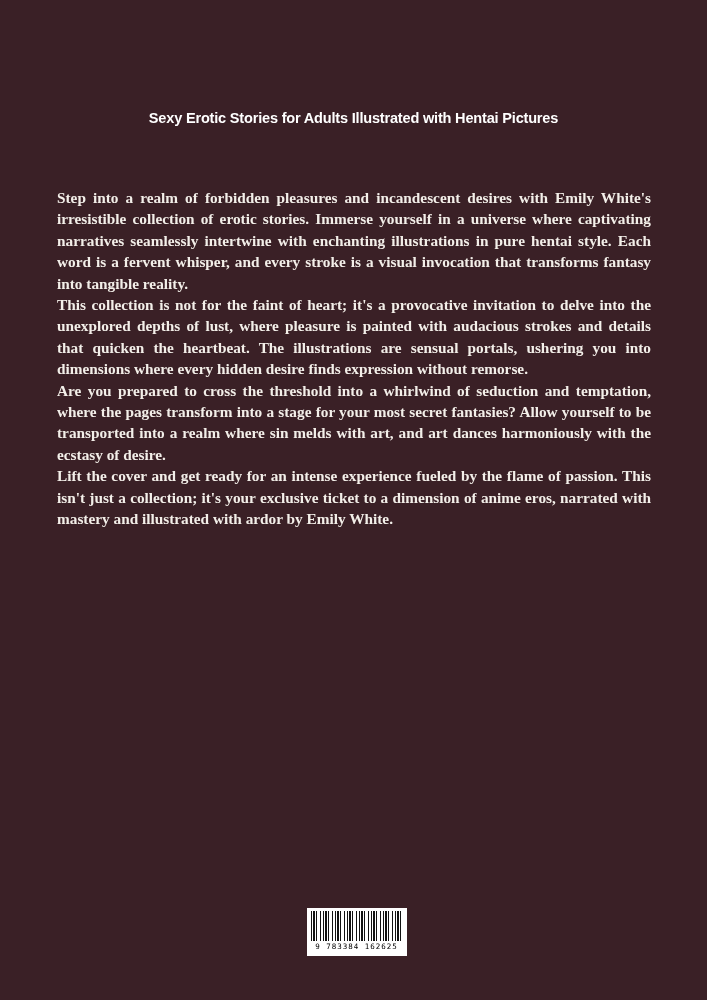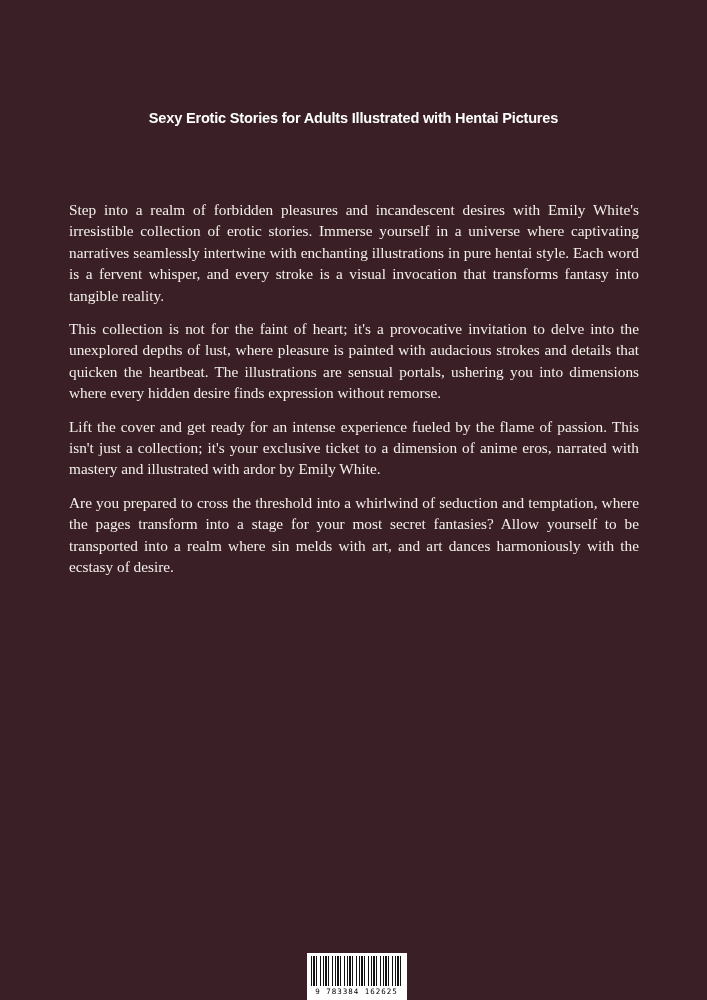--- a/index.html
+++ b/index.html
@@ -39,34 +39,34 @@
     top: 187px;
     left: 57px;
     width: 594px;
     font-family: "Liberation Serif", serif;
     font-size: 15.3px;
     line-height: 21.4px;
     color: #f3efe9;
     text-align: justify;
   }
   .body-text p {
-    margin: 12px;
+    margin: 0;
     padding: 0;
+    font-weight: bold;
   }
   .barcode-box {
     position: absolute;
     top: 908px;
     left: 50%;
     transform: translateX(-50%);
     width: 100px;
     height: 48px;
     background: #ffffff;
     box-sizing: border-box;
     padding: 3px 4px 2px 4px;
-    margin-top: 45px;
   }
   .barcode-bars {
     width: 92px;
     height: 30px;
     margin: 0 auto;
     background-image: repeating-linear-gradient(
       90deg,
       #111 0px, #111 1px,
       #fff 1px, #fff 2px,
       #111 2px, #111 4px,
@@ -91,22 +91,22 @@
 </head>
 <body>
 
 <div class="page">
 
   <h1 class="title">Sexy Erotic Stories for Adults Illustrated with Hentai Pictures</h1>
 
   <div class="body-text">
     <p>Step into a realm of forbidden pleasures and incandescent desires with Emily White's irresistible collection of erotic stories. Immerse yourself in a universe where captivating narratives seamlessly intertwine with enchanting illustrations in pure hentai style. Each word is a fervent whisper, and every stroke is a visual invocation that transforms fantasy into tangible reality.</p>
     <p>This collection is not for the faint of heart; it's a provocative invitation to delve into the unexplored depths of lust, where pleasure is painted with audacious strokes and details that quicken the heartbeat. The illustrations are sensual portals, ushering you into dimensions where every hidden desire finds expression without remorse.</p>
+    <p>Are you prepared to cross the threshold into a whirlwind of seduction and temptation, where the pages transform into a stage for your most secret fantasies? Allow yourself to be transported into a realm where sin melds with art, and art dances harmoniously with the ecstasy of desire.</p>
     <p>Lift the cover and get ready for an intense experience fueled by the flame of passion. This isn't just a collection; it's your exclusive ticket to a dimension of anime eros, narrated with mastery and illustrated with ardor by Emily White.</p>
-    <p>Are you prepared to cross the threshold into a whirlwind of seduction and temptation, where the pages transform into a stage for your most secret fantasies? Allow yourself to be transported into a realm where sin melds with art, and art dances harmoniously with the ecstasy of desire.</p>
   </div>
 
   <div class="barcode-box">
     <div class="barcode-bars"></div>
     <div class="barcode-number">9 783384 162625</div>
   </div>
 
 </div>
 
 </body></html>

